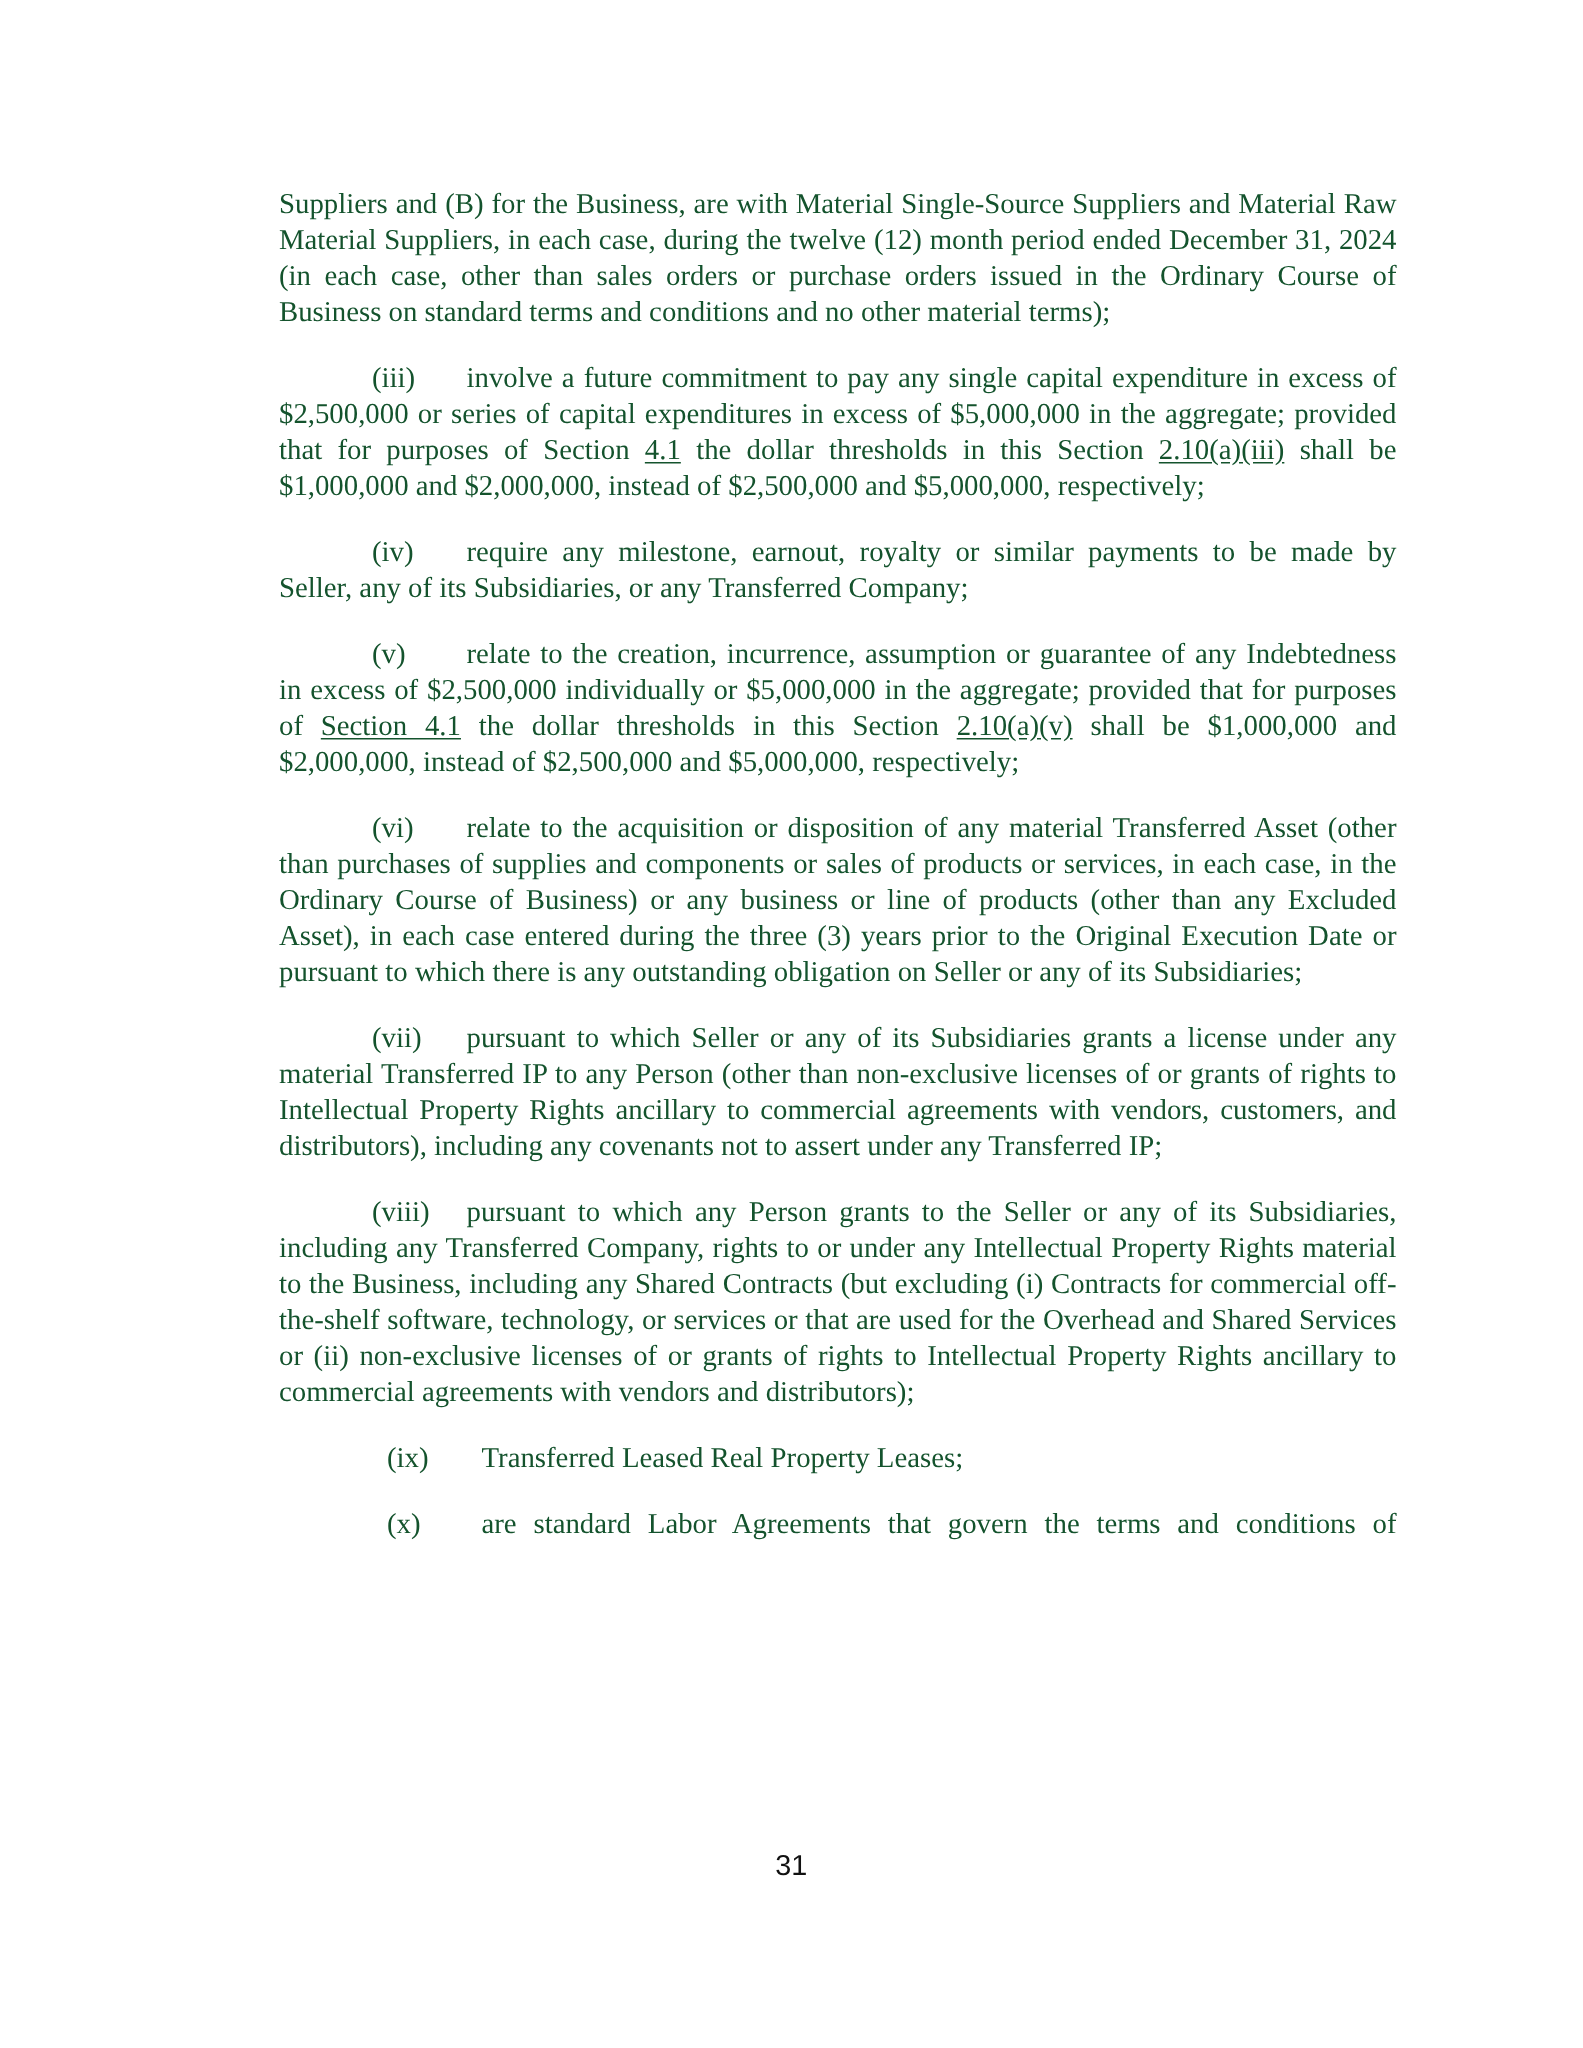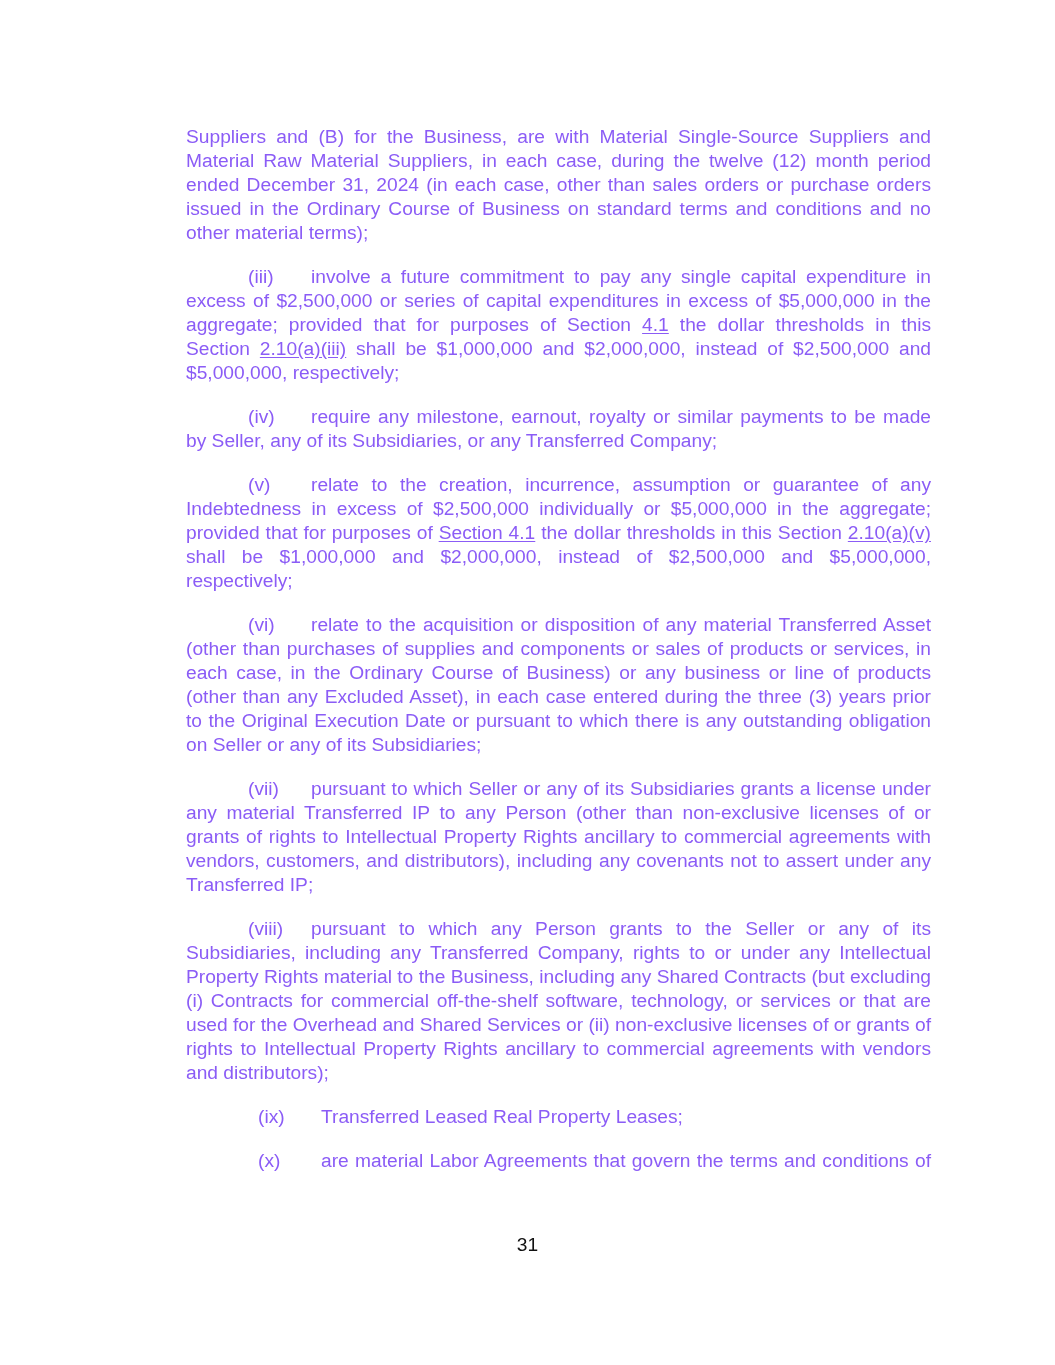--- a/index.html
+++ b/index.html
@@ -1,20 +1,20 @@
 <!DOCTYPE html>
 <html><head>
 <meta charset="utf-8">
 <style>
   html, body { margin: 0; padding: 0; background: #ffffff; }
   body { width: 1055px; height: 1365px; position: relative; overflow: hidden; }
   .page {
     position: absolute; left: 186px; top: 125px; width: 745px;
-    font-family: Liberation Sans, sans-serif;
-    font-size: 19.2px; line-height: 24px; color: #8b5cf6;
+    font-family: Liberation Serif, serif;
+    font-size: 19.2px; line-height: 24px; color: #14532d;
   }
   p { margin: 0 0 20px 0; text-align: justify; }
   .item { text-indent: 62px; }
   .lbl { display: inline-block; text-indent: 0; width: 63px; }
   .short { text-align: left; margin-left: 72px; text-indent: 0; }
   .short .lbl { width: 63px; }
   .last { text-align-last: justify; }
   u { text-decoration: underline; text-underline-offset: 2px; }
   .pagenum {
     position: absolute; top: 1233px; left: 0; width: 1055px; text-align: center;
@@ -35,16 +35,16 @@
   <p class="item"><span class="lbl">(v)</span><span>relate to the creation, incurrence, assumption or guarantee of any Indebtedness in excess of $2,500,000 individually or $5,000,000 in the aggregate; provided that for purposes of </span><u>Section 4.1</u><span> the dollar thresholds in this Section </span><u>2.10(a)(v)</u><span> shall be $1,000,000 and $2,000,000, instead of $2,500,000 and $5,000,000, respectively;</span></p>
 
   <p class="item"><span class="lbl">(vi)</span><span>relate to the acquisition or disposition of any material Transferred Asset (other than purchases of supplies and components or sales of products or services, in each case, in the Ordinary Course of Business) or any business or line of products (other than any Excluded Asset), in each case entered during the three (3) years prior to the Original Execution Date or pursuant to which there is any outstanding obligation on Seller or any of its Subsidiaries;</span></p>
 
   <p class="item"><span class="lbl">(vii)</span><span>pursuant to which Seller or any of its Subsidiaries grants a license under any material Transferred IP to any Person (other than non-exclusive licenses of or grants of rights to Intellectual Property Rights ancillary to commercial agreements with vendors, customers, and distributors), including any covenants not to assert under any Transferred IP;</span></p>
 
   <p class="item"><span class="lbl">(viii)</span><span>pursuant to which any Person grants to the Seller or any of its Subsidiaries, including any Transferred Company, rights to or under any Intellectual Property Rights material to the Business, including any Shared Contracts (but excluding (i) Contracts for commercial off-the-shelf software, technology, or services or that are used for the Overhead and Shared Services or (ii) non-exclusive licenses of or grants of rights to Intellectual Property Rights ancillary to commercial agreements with vendors and distributors);</span></p>
 
   <p class="short"><span class="lbl">(ix)</span><span>Transferred Leased Real Property Leases;</span></p>
 
-  <p class="short last"><span class="lbl">(x)</span><span>are material Labor Agreements that govern the terms and conditions of</span></p>
+  <p class="short last"><span class="lbl">(x)</span><span>are standard Labor Agreements that govern the terms and conditions of</span></p>
 </div>
 
 <div class="pagenum">31</div>
 
 </body></html>

